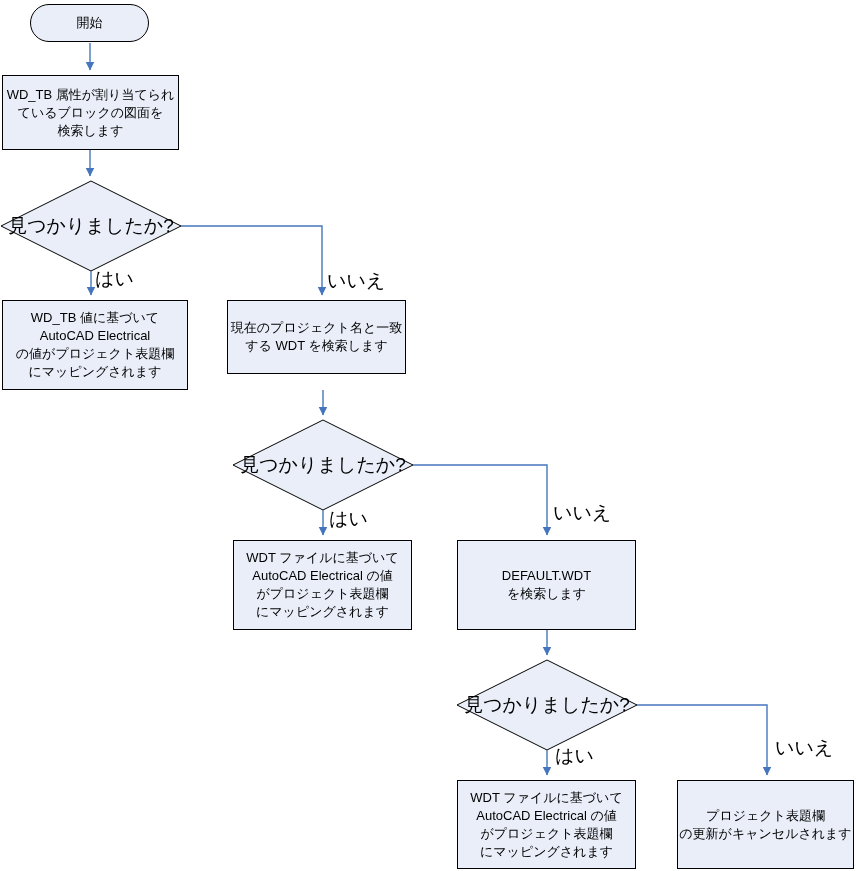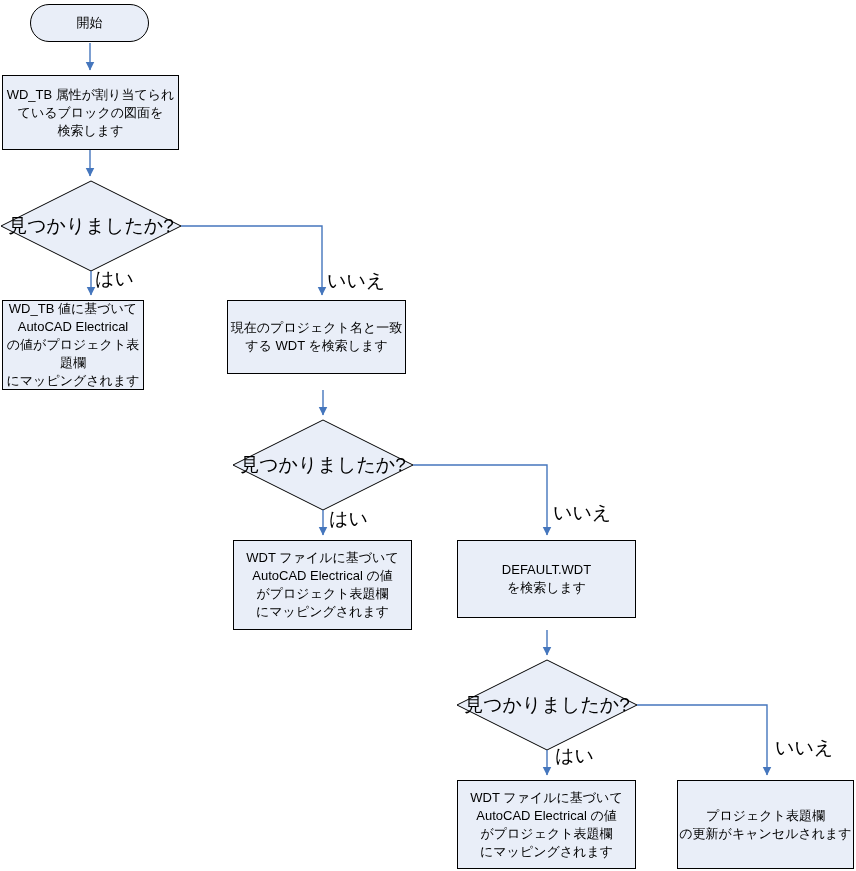--- a/index.html
+++ b/index.html
@@ -31,24 +31,24 @@
     pointer-events:none;
   }
   .edge-label{
     position:absolute;
     font-size:19px;line-height:16px;
     white-space:nowrap;
   }
   
   .n-start{left:30px;top:4px;width:119px;height:38px;}
   .n-p1{left:2px;top:75px;width:177px;height:75px;}
-  .n-p2{left:2px;top:300px;width:142px;height:90px;}
+  .n-p2{left:2px;top:300px;width:186px;height:90px;}
   .n-p3{left:227px;top:300px;width:179px;height:74px;}
   .n-p4{left:233px;top:540px;width:179px;height:90px;}
-  .n-p5{left:457px;top:540px;width:179px;height:78px;}
+  .n-p5{left:457px;top:540px;width:179px;height:90px;}
   .n-p6{left:457px;top:780px;width:179px;height:89px;}
   .n-p7{left:677px;top:780px;width:177px;height:89px;text-align:center;}
   
   .dl-1{left:1px;top:181px;width:180px;height:90px;}
   .dl-2{left:233px;top:420px;width:180px;height:90px;}
   .dl-3{left:457px;top:660px;width:180px;height:90px;}
   
   .el-yes1{left:95px;top:271px;}
   .el-no1{left:327px;top:273px;}
   .el-yes2{left:329px;top:511px;}

